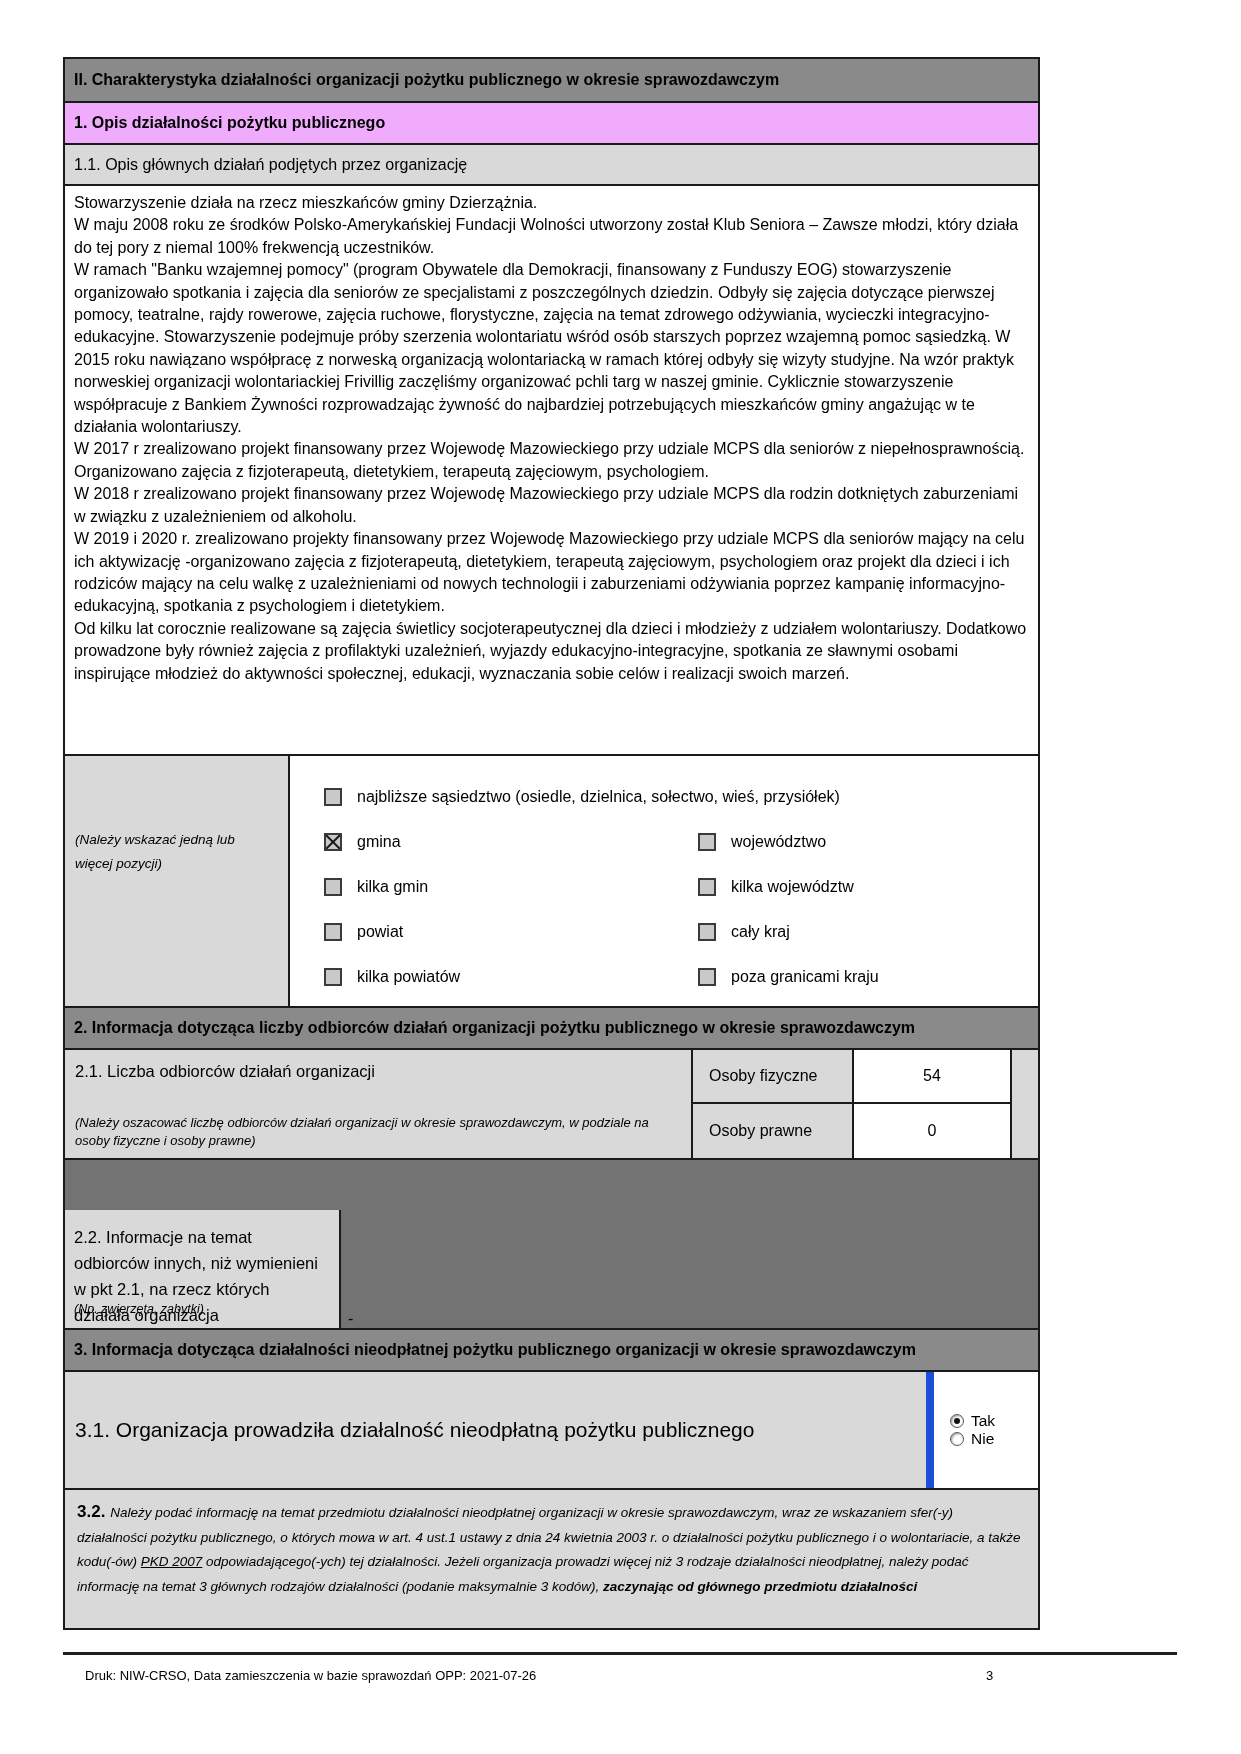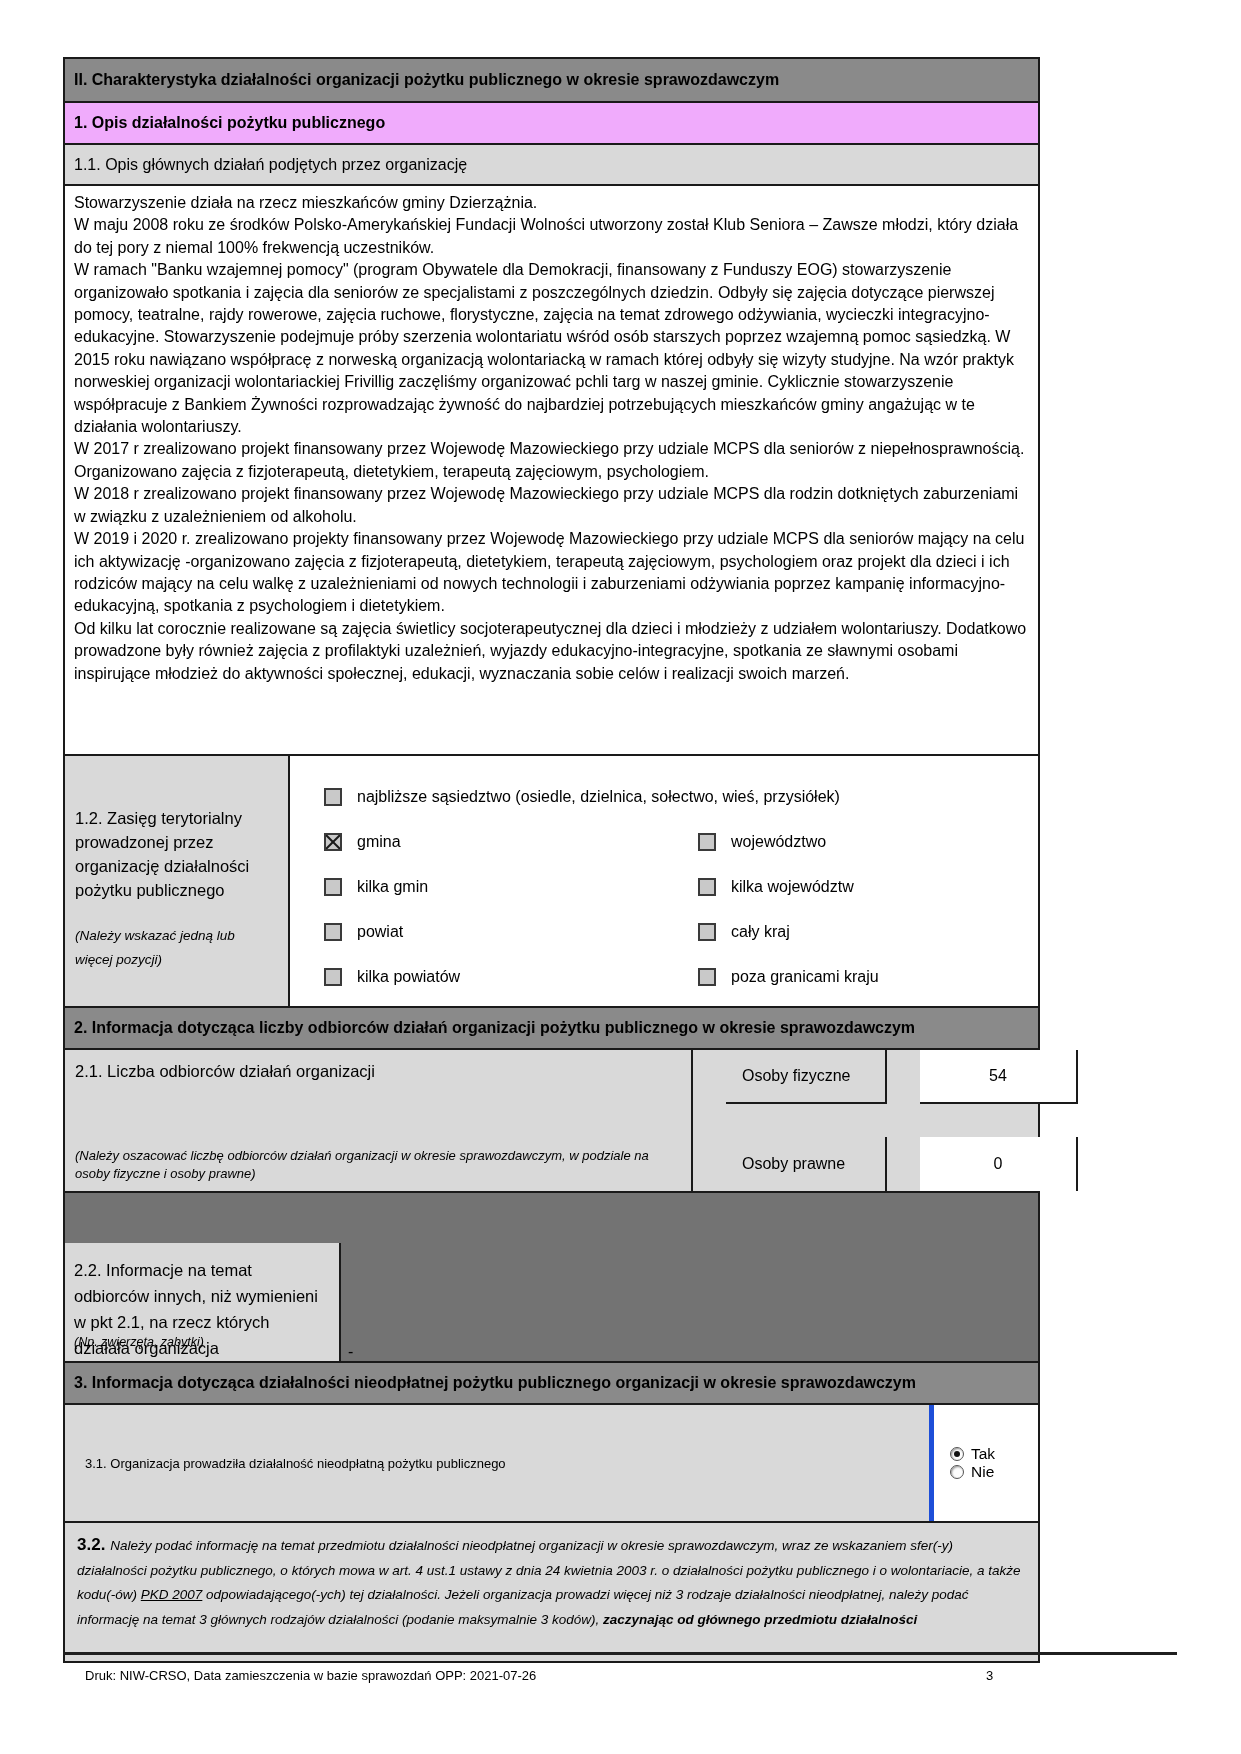--- a/index.html
+++ b/index.html
@@ -42,21 +42,21 @@
   }
   .checkbox.checked::before, .checkbox.checked::after {
     content:""; position:absolute; left:50%; top:50%; width:2px; height:150%;
     background:#1a1a1a;
   }
   .checkbox.checked::before { transform:translate(-50%,-50%) rotate(45deg); }
   .checkbox.checked::after  { transform:translate(-50%,-50%) rotate(-45deg); }
   .cb-label { font-size:16px; }
 
   
-  .row-2-1 { display:grid; grid-template-columns:628px 161px 158px 1fr; grid-template-rows:54px 54px; background:#d9d9d9;gap:33px; }
+  .row-2-1 { display:grid; grid-template-columns:628px 161px 158px 1fr; grid-template-rows:54px 54px; background:#d9d9d9; }
   .r21-label {
     grid-column:1; grid-row:1 / span 2; background:#d9d9d9;
     border-right:2px solid #1a1a1a; padding:12px 12px 0 10px;
     font-size:16.5px; position:relative;
   }
   .r21-note { position:absolute; left:10px; right:12px; bottom:8px; font-style:italic; font-size:13px; line-height:18px; }
   .r21-field { background:#d9d9d9; border-right:2px solid #1a1a1a; display:flex; align-items:center; padding-left:16px; font-size:16px; }
   .r21-value { background:#ffffff; border-right:2px solid #1a1a1a; display:flex; align-items:center; justify-content:center; font-size:16px; }
   .r21-top { border-bottom:2px solid #1a1a1a; }
   .r21-spacer { grid-column:4; grid-row:1 / span 2; background:#d9d9d9; }
@@ -66,22 +66,22 @@
   .row-2-2 .cell-left {
     width:276px; background:#d9d9d9; border-right:2px solid #1a1a1a;
     padding:14px 14px 0 9px; font-size:16.5px; line-height:26px; position:relative;
   }
   .r22-note { position:absolute; left:9px; bottom:6px; font-style:italic; font-size:12.5px; }
   .row-2-2 .cell-value { flex:1; display:flex; align-items:center; padding-left:7px; font-size:16px; }
 
   
   .row-3-1 { display:flex; height:118px; background:#fff; }
   .row-3-1 .cell-left {
-    flex:1; background:#d9d9d9; border-right:5px solid #1d4ed8;
-    display:flex; align-items:center; padding-left:20px; font-size:13px;
+    flex:1; background:#d9d9d9; border-right:8px solid #1d4ed8;
+    display:flex; align-items:center; padding-left:10px; font-size:21px;
   }
   .row-3-1 .cell-radios {
     width:104px; display:flex; flex-direction:column; justify-content:center;
     gap:0; padding-left:16px; background:#fff;
   }
   .radio-row { display:flex; align-items:center; }
   .radio {
     width:14px; height:14px; border-radius:50%; background:#fdfdfd;
     border:1px solid #555; box-shadow:inset 1px 1px 2px rgba(0,0,0,.4);
     margin-right:7px; position:relative; flex:0 0 14px;
@@ -118,21 +118,20 @@
     <div class="desc">Stowarzyszenie działa na rzecz mieszkańców gminy Dzierzążnia.
 W maju 2008 roku ze środków Polsko-Amerykańskiej Fundacji Wolności utworzony został Klub Seniora – Zawsze młodzi, który działa do tej pory z niemal 100% frekwencją uczestników.
 W ramach "Banku wzajemnej pomocy" (program Obywatele dla Demokracji, finansowany z Funduszy EOG) stowarzyszenie organizowało spotkania i zajęcia dla seniorów ze specjalistami z poszczególnych dziedzin. Odbyły się zajęcia dotyczące pierwszej pomocy, teatralne, rajdy rowerowe, zajęcia ruchowe, florystyczne, zajęcia na temat zdrowego odżywiania, wycieczki integracyjno-edukacyjne. Stowarzyszenie podejmuje próby szerzenia wolontariatu wśród osób starszych poprzez wzajemną pomoc sąsiedzką. W 2015 roku nawiązano współpracę z norweską organizacją wolontariacką w ramach której odbyły się wizyty studyjne. Na wzór praktyk norweskiej organizacji wolontariackiej Frivillig zaczęliśmy organizować pchli targ w naszej gminie. Cyklicznie stowarzyszenie współpracuje z Bankiem Żywności rozprowadzając żywność do najbardziej potrzebujących mieszkańców gminy angażując w te działania wolontariuszy.
 W 2017 r zrealizowano projekt finansowany przez Wojewodę Mazowieckiego przy udziale MCPS dla seniorów z niepełnosprawnością. Organizowano zajęcia z fizjoterapeutą, dietetykiem, terapeutą zajęciowym, psychologiem.
 W 2018 r zrealizowano projekt finansowany przez Wojewodę Mazowieckiego przy udziale MCPS dla rodzin dotkniętych zaburzeniami w związku z uzależnieniem od alkoholu.
 W 2019 i 2020 r. zrealizowano projekty finansowany przez Wojewodę Mazowieckiego przy udziale MCPS dla seniorów mający na celu ich aktywizację -organizowano zajęcia z fizjoterapeutą, dietetykiem, terapeutą zajęciowym, psychologiem oraz projekt dla dzieci i ich rodziców mający na celu walkę z uzależnieniami od nowych technologii i zaburzeniami odżywiania poprzez kampanię informacyjno-edukacyjną, spotkania z psychologiem i dietetykiem.
 Od kilku lat corocznie realizowane są zajęcia świetlicy socjoterapeutycznej dla dzieci i młodzieży z udziałem wolontariuszy. Dodatkowo prowadzone były również zajęcia z profilaktyki uzależnień, wyjazdy edukacyjno-integracyjne, spotkania ze sławnymi osobami inspirujące młodzież do aktywności społecznej, edukacji, wyznaczania sobie celów i realizacji swoich marzeń.</div>
 
     <div class="row-1-2">
       <div class="cell-left">
-        <div>1.2. Zasięg terytorialny prowadzonej przez organizację działalności pożytku publicznego</div>
         <div class="cell-note">(Należy wskazać jedną lub więcej pozycji)</div>
       </div>
       <div class="cell-right">
         <div class="cb-row">
           <div class="cb-col wide">
             <span class="checkbox"></span>
             <span class="cb-label">najbliższe sąsiedztwo (osiedle, dzielnica, sołectwo, wieś, przysiółek)</span>
           </div>
         </div>
         <div class="cb-row">

